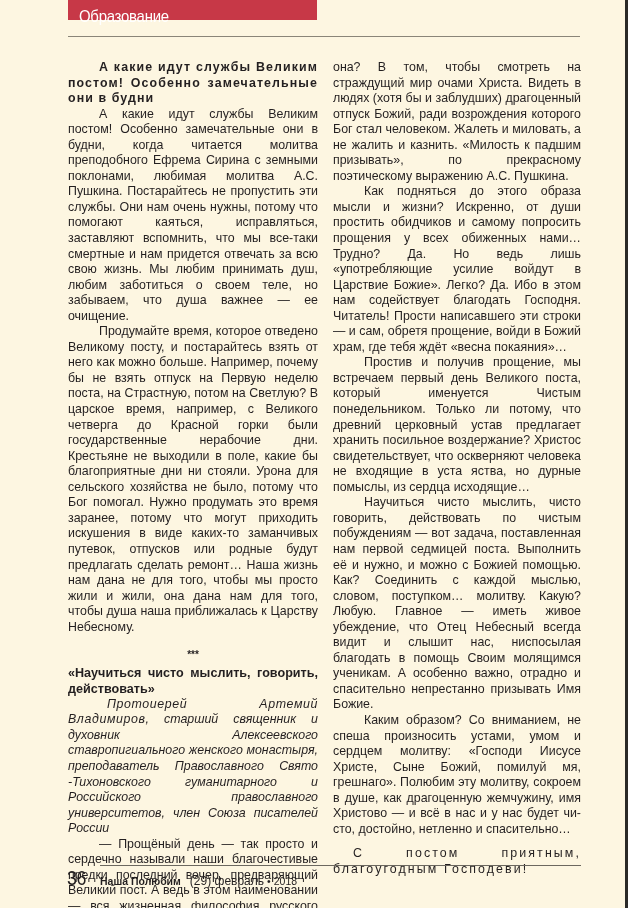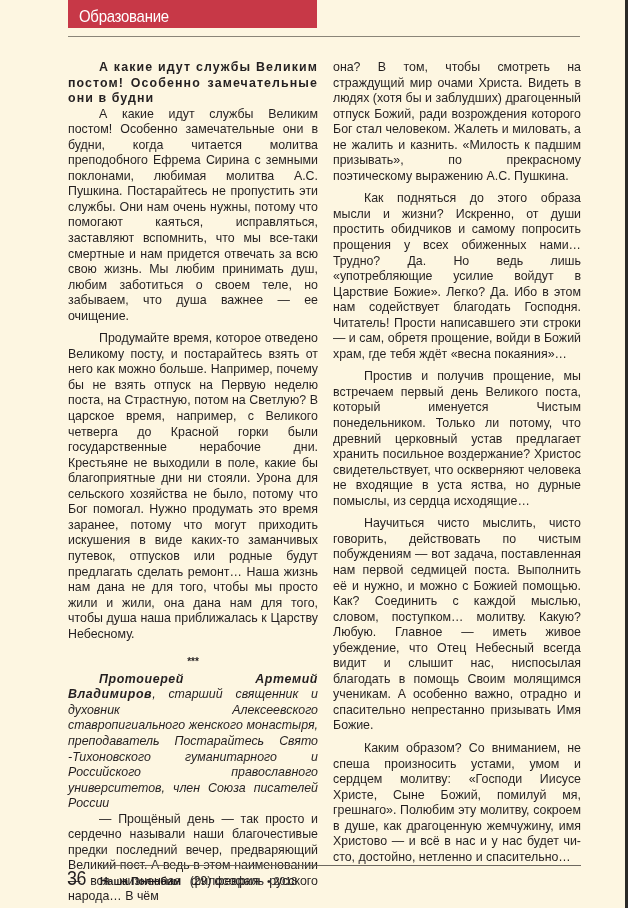--- a/index.html
+++ b/index.html
@@ -7,56 +7,56 @@
       width: 628px; height: 908px; position: relative; overflow: hidden;
       background: #fdf6e1;
       font-family: "Liberation Sans", "DejaVu Sans", sans-serif;
       color: #231f20;
     }
     .right-border {
       position: absolute; top: 0; right: 0; width: 3px; height: 908px;
       background: #2b2a28;
     }
     .section-header {
-      position: absolute; left: 68px; top: 0; width: 249px; height: 28px;
+      position: absolute; left: 68px; top: 0; width: 249px; height: 20px;
       background: #c73847;
     }
     .section-header span {
       position: absolute; left: 11px; top: 7px;
       color: #ffffff; font-size: 17px; letter-spacing: -0.3px;
       font-family: "Liberation Sans Narrow", "Liberation Sans", sans-serif;
       transform: scaleX(0.88); transform-origin: left center;
     }
     .header-rule {
       position: absolute; left: 68px; top: 36px; width: 512px; height: 1px;
       background: #8a8578;
     }
     .col {
       position: absolute; top: 60px; width: 250px;
       font-size: 12.4px; line-height: 15.55px;
     }
     .col.left { left: 68px; }
     .col.right { left: 333px; width: 248px; }
     .col p { margin: 0; text-align: justify; hyphens: manual; }
     .col p.indent { text-indent: 31px; }
-    .col p.gap { margin-top: 7px; }
+    .col p.gap { }
     .h-bold {
       font-weight: bold; letter-spacing: 1.1px; text-align: justify;
       text-indent: 31px; margin: 0;
     }
     .stars {
       text-align: center; font-weight: bold; font-size: 10px;
       margin-top: 12px; margin-bottom: 2px; letter-spacing: 0;
     }
     .subtitle {
       text-align: center; font-weight: bold; font-size: 12.6px;
       line-height: 16px; margin: 0 0 10px 0;
     }
     .author-block { font-style: italic; text-align: justify; margin: 0; }
-    .author-name { font-weight: bold; letter-spacing: 0.6px; }
+    .author-name { font-weight: normal; letter-spacing: 0.6px; margin-left: 8px; }
     .closing {
       letter-spacing: 2.1px; text-indent: 20px; margin-top: 9px !important;
     }
     .footer-rule {
       position: absolute; left: 100px; top: 865px; width: 481px; height: 1px;
       background: #6c685f;
     }
     .footer-page {
       position: absolute; left: 67px; top: 866px; font-size: 21px;
       font-family: "Liberation Sans", sans-serif; letter-spacing: -0.5px;
@@ -77,30 +77,32 @@
 <div class="section-header">
   <span>Образование</span>
 </div>
 <div class="header-rule"></div>
 
 <div class="col left">
   <p class="h-bold">А какие идут службы Великим постом! Особенно замечательные они в будни</p>
   <p class="indent">А какие идут службы Великим постом! Особенно замечательные они в будни, когда читается молитва преподобного Ефрема Си­рина с земными поклонами, любимая молит­ва А.С. Пушкина. Постарайтесь не пропустить эти службы. Они нам очень нужны, потому что помогают каяться, исправляться, заставляют вспомнить, что мы все-таки смертные и нам придется отвечать за всю свою жизнь. Мы любим принимать душ, любим заботиться о своем теле, но забываем, что душа важнее — ее очищение.</p>
   <p class="indent gap">Продумайте время, которое отведено Великому посту, и постарайтесь взять от него как можно больше. Например, почему бы не взять отпуск на Первую неделю поста, на Страстную, потом на Светлую? В царское вре­мя, например, с Великого четверга до Крас­ной горки были государственные нерабочие дни. Крестьяне не выходили в поле, какие бы благоприятные дни ни стояли. Урона для сельского хозяйства не было, потому что Бог помогал. Нужно продумать это время зара­нее, потому что могут приходить искушения в виде каких-то заманчивых путевок, отпу­сков или родные будут предлагать сделать ремонт… Наша жизнь нам дана не для того, чтобы мы просто жили и жили, она дана нам для того, чтобы душа наша приближалась к Царству Небесному.</p>
   <div class="stars">***</div>
-  <p class="author-block indent"><span class="author-name">Протоиерей Артемий Владимиров</span><span>, старший священник и духовник Алексеевско­го ставропигиального женского монастыря, преподаватель Постарайтесь Свято -Тихо­новского гуманитарного и Российского пра­вославного университетов, член Союза писа­телей России</span></p>
+  <p class="subtitle">«Научиться чисто мыслить, говорить, действовать»</p>
+  <p class="author-block indent"><span class="author-name">Протоиерей Артемий Владимиров</span><span>, старший священник и духовник Алексеевско­го ставропигиального женского монастыря, преподаватель Православного Свято -Тихо­новского гуманитарного и Российского пра­вославного университетов, член Союза писа­телей России</span></p>
   <p class="indent">— Прощёный день — так просто и сер­дечно называли наши благочестивые предки последний вечер, предваряющий Великий пост. А ведь в этом наименовании — вся жиз­ненная философия русского народа… В чём</p>
 </div>
 
 <div class="col right">
   <p>она? В том, чтобы смотреть на страждущий мир очами Христа. Видеть в людях (хотя бы и заблудших) драгоценный отпуск Божий, ради возрождения которого Бог стал человеком. Жалеть и миловать, а не жалить и казнить. «Милость к падшим призывать», по прекрас­ному поэтическому выражению А.С. Пушкина.</p>
   <p class="indent gap">Как подняться до этого образа мысли и жизни? Искренно, от души простить обид­чиков и самому попросить прощения у всех обиженных нами… Трудно? Да. Но ведь лишь «употребляющие усилие войдут в Царствие Божие». Легко? Да. Ибо в этом нам содейст­вует благодать Господня. Читатель! Прости написавшего эти строки — и сам, обретя прощение, войди в Божий храм, где тебя ждёт «весна покаяния»…</p>
   <p class="indent gap">Простив и получив прощение, мы встре­чаем первый день Великого поста, который именуется Чистым понедельником. Только ли потому, что древний церковный устав пред­лагает хранить посильное воздержание? Христос свидетельствует, что оскверняют че­ловека не входящие в уста яства, но дурные помыслы, из сердца исходящие…</p>
   <p class="indent gap">Научиться чисто мыслить, чисто гово­рить, действовать по чистым побуждениям — вот задача, поставленная нам первой сед­мицей поста. Выполнить её и нужно, и можно с Божией помощью. Как? Соединить с каждой мыслью, словом, поступком… молитву. Какую? Любую. Главное — иметь живое убеждение, что Отец Небесный всегда видит и слышит нас, ниспосылая благодать в помощь Своим молящимся ученикам. А особенно важно, от­радно и спасительно непрестанно призывать Имя Божие.</p>
   <p class="indent gap">Каким образом? Со вниманием, не спеша произносить устами, умом и сердцем молит­ву: «Господи Иисусе Христе, Сыне Божий, по­милуй мя, грешнаго». Полюбим эту молитву, сокроем в душе, как драгоценную жемчужину, имя Христово — и всё в нас и у нас будет чи­сто, достойно, нетленно и спасительно…</p>
+  <p class="closing">С постом приятным, благоугод­ным Господеви!</p>
 
 </div>
 
 <div class="footer-rule"></div>
 <div class="footer-page">36</div>
 <div class="footer-mag">
   <span class="name">Наша Полюбим</span><span class="issue">(29) февраль</span><span class="dot">•</span><span>2018</span>
 </div>
 
 </body></html>

